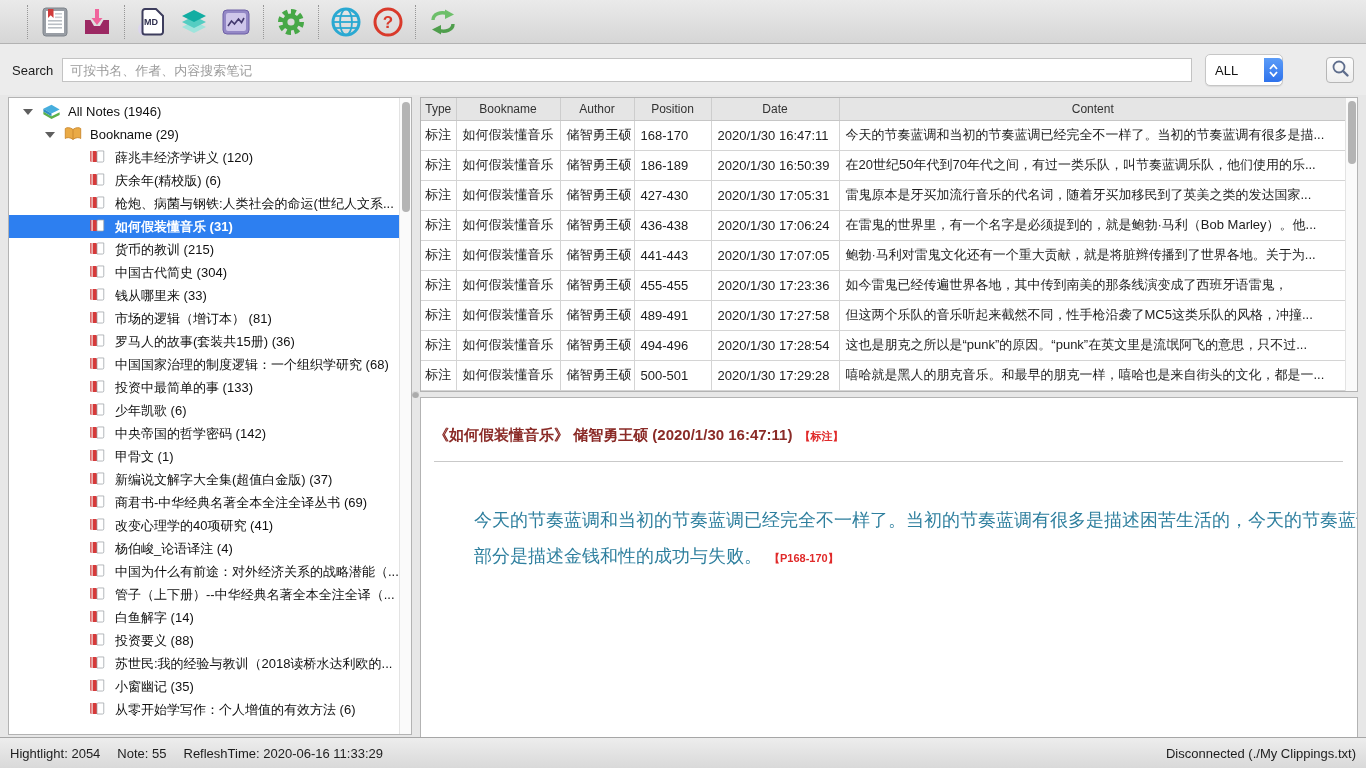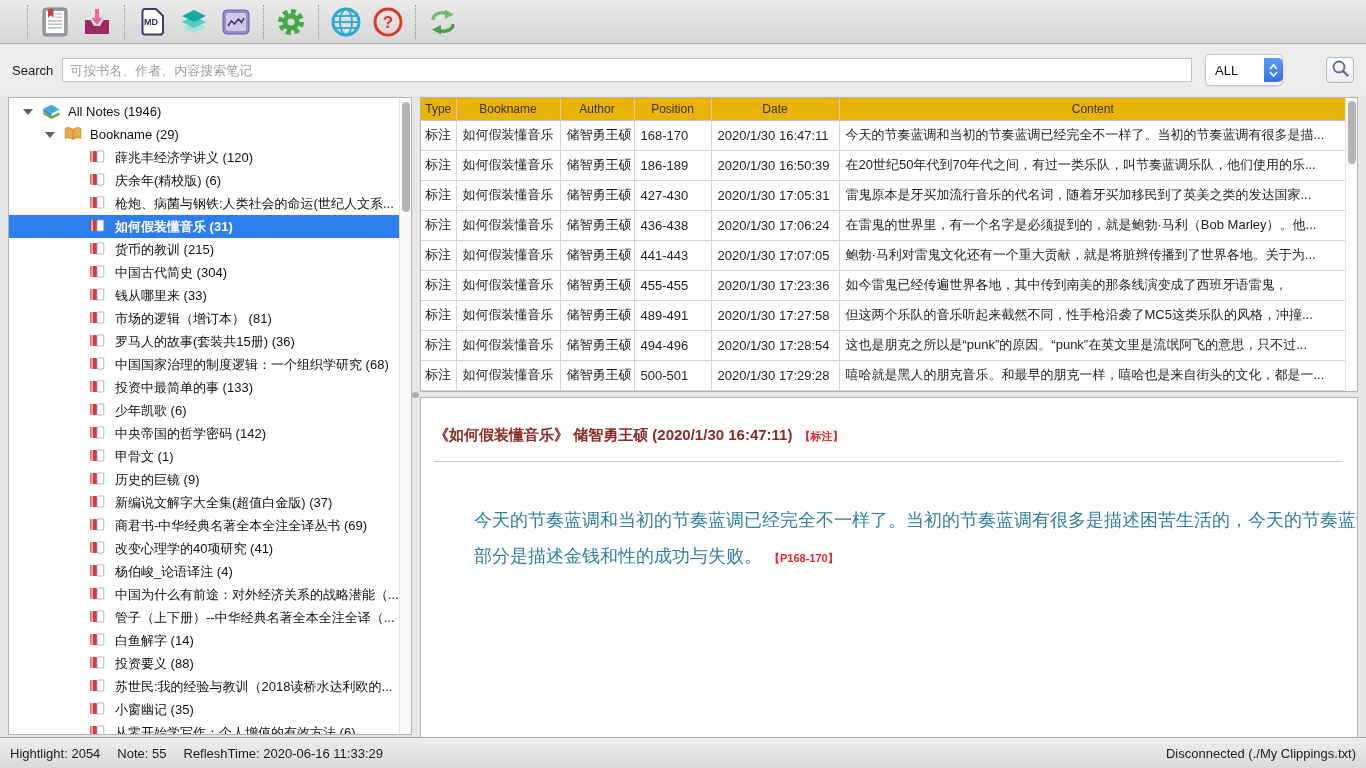--- a/index.html
+++ b/index.html
@@ -55,21 +55,21 @@
   .tree-label { overflow:hidden; }
 
   .vscroll { position:absolute; top:0; right:0; width:12px; height:100%;
     background:#fafafa; border-left:1px solid #e3e3e3; }
   .vthumb { position:absolute; left:2px; width:8px; background:#b4b4b4; border-radius:4px; }
   .sidebar .vthumb { top:4px; height:110px; }
   .table-pane .vthumb { top:3px; height:63px; }
 
   
   .grid { width:925px; border-collapse:collapse; table-layout:fixed; }
-  .grid th { height:22px; background:#eab308; font-size:12px; font-weight:normal; color:#333;
+  .grid th { height:22px; background:#e5e5e5; font-size:12px; font-weight:normal; color:#333;
     border-right:1px solid #cdcdcd; border-bottom:1px solid #c6c6c6; text-align:center;
     overflow:hidden; white-space:nowrap; }
   .grid td { height:30px; font-size:13px; color:#1d1d1d; border-right:1px solid #d4d4d4;
     border-bottom:1px solid #d4d4d4; padding:0 6px; overflow:hidden; white-space:nowrap; }
   .grid td.c-type { text-align:center; padding:0 2px; }
   .grid th:last-child, .grid td:last-child { border-right:none; }
 
   
   .split-grip { position:absolute; left:412px; top:296px; width:7px; height:7px;
     border-radius:50%; background:#ababab; box-shadow:inset 0 1px 1px rgba(255,255,255,.7); }
@@ -364,28 +364,20 @@
 
   <div class="tree-row lvl2">
     <span class="tree-ico"><svg width="16" height="15" viewBox="0 0 26 24">
       <path d="M2 3 h9 a2 2 0 0 1 2 2 v16 h-9 a2 2 0 0 1 -2 -2 Z" fill="#d63a3a"></path>
       <rect x="4" y="3" width="2" height="18" fill="#f3e9e9"></rect>
       <path d="M13 5 a2 2 0 0 1 2 -2 h9 v16 a2 2 0 0 1 -2 2 h-9 Z" fill="#ffffff" stroke="#9aa0a6" stroke-width="1.2"></path>
     </svg></span>
     <span class="tree-label">甲骨文 (1)</span>
   </div>
 
-  <div class="tree-row lvl2">
-    <span class="tree-ico"><svg width="16" height="15" viewBox="0 0 26 24">
-      <path d="M2 3 h9 a2 2 0 0 1 2 2 v16 h-9 a2 2 0 0 1 -2 -2 Z" fill="#d63a3a"></path>
-      <rect x="4" y="3" width="2" height="18" fill="#f3e9e9"></rect>
-      <path d="M13 5 a2 2 0 0 1 2 -2 h9 v16 a2 2 0 0 1 -2 2 h-9 Z" fill="#ffffff" stroke="#9aa0a6" stroke-width="1.2"></path>
-    </svg></span>
-    <span class="tree-label">历史的巨镜 (9)</span>
-  </div>
 
   <div class="tree-row lvl2">
     <span class="tree-ico"><svg width="16" height="15" viewBox="0 0 26 24">
       <path d="M2 3 h9 a2 2 0 0 1 2 2 v16 h-9 a2 2 0 0 1 -2 -2 Z" fill="#d63a3a"></path>
       <rect x="4" y="3" width="2" height="18" fill="#f3e9e9"></rect>
       <path d="M13 5 a2 2 0 0 1 2 -2 h9 v16 a2 2 0 0 1 -2 2 h-9 Z" fill="#ffffff" stroke="#9aa0a6" stroke-width="1.2"></path>
     </svg></span>
     <span class="tree-label">新编说文解字大全集(超值白金版) (37)</span>
   </div>
 

